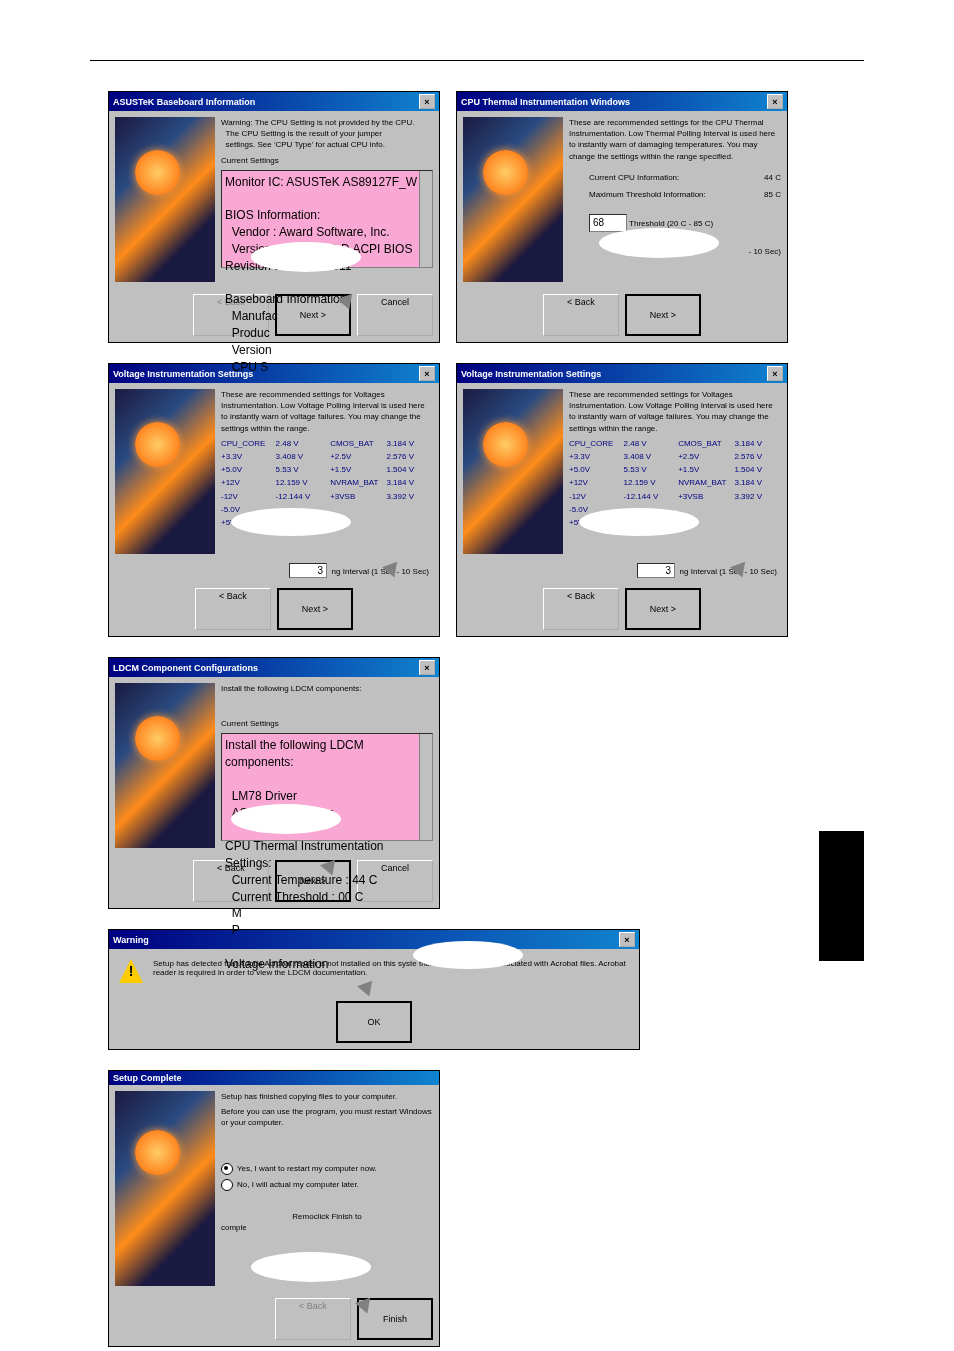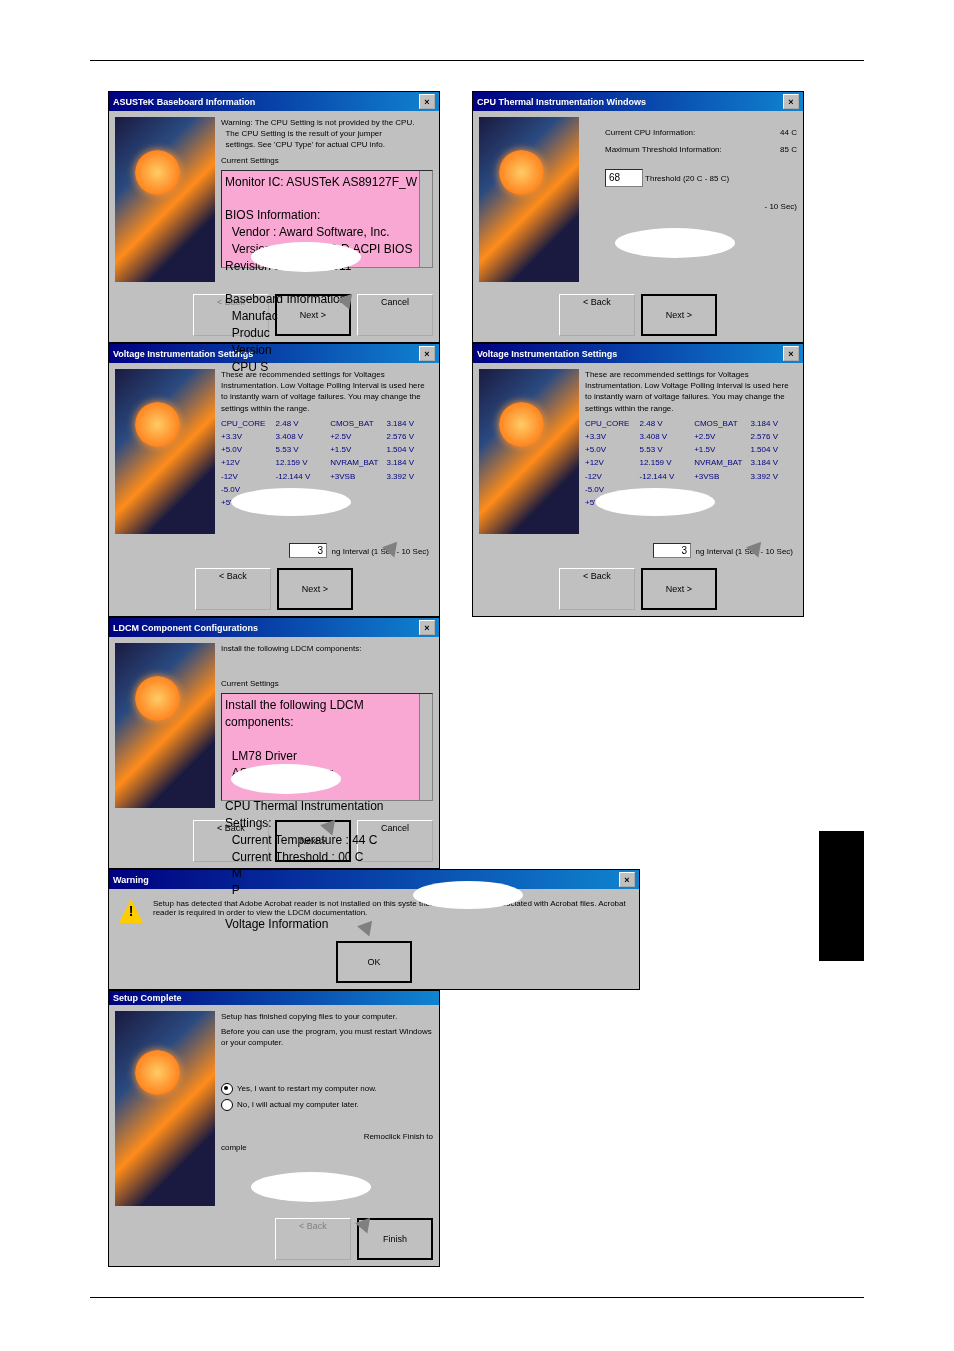--- a/index.html
+++ b/index.html
@@ -1,18 +1,18 @@
 <!DOCTYPE html>
 <html><head>
 <meta charset="utf-8">
 <style>
 body{margin:0;background:#fff;font-family:Arial,sans-serif;width:954px}
 .page{padding:60px 90px 40px 90px}
 hr{border:none;border-top:1px solid #000;margin:0}
-.row{display:flex;gap:32px;margin-bottom:0}
+.row{display:flex;gap:16px;margin-bottom:20px}
 .dialog{background:#c0c0c0;border:1px solid #000;width:330px;font-family:"MS Sans Serif",Tahoma,sans-serif}
 .titlebar{background:linear-gradient(to right,#000080,#1084d0);color:#fff;font-size:9px;font-weight:bold;padding:2px 4px;display:flex;justify-content:space-between;align-items:center}
 .closebtn{background:#c0c0c0;color:#000;width:14px;height:13px;font-size:9px;display:flex;align-items:center;justify-content:center;border:1px outset #fff;font-family:Arial}
 .body{padding:6px;display:flex;gap:6px}
 .sideimg{width:100px;height:165px;background:linear-gradient(135deg,#1a1a40 0%,#2a4a80 30%,#ff8c1a 55%,#1a1a40 75%);position:relative;flex-shrink:0}
 .sideimg::before{content:"";position:absolute;top:20%;left:20%;width:45px;height:45px;border-radius:50%;background:radial-gradient(circle,#ffcc66,#ff6600);box-shadow:0 0 8px #ff9933}
 .content{flex:1;color:#000;font-size:8px;line-height:1.4;position:relative}
 .txt{margin-bottom:4px}
 .listbox{background:#f9a8d4;border:1px inset #808080;padding:3px;font-size:12px;margin-bottom:4px;position:relative}
 .scrollbar{position:absolute;right:0;top:0;bottom:0;width:12px;background:#c0c0c0;border-left:1px solid #808080}
@@ -81,20 +81,21 @@
 </div>
 
 <div class="dialog">
   <div class="titlebar">
     <span>CPU Thermal Instrumentation Windows</span>
     <span class="closebtn">×</span>
   </div>
   <div class="body">
     <div class="sideimg"></div>
     <div class="content">
+      <div class="txt">These are recommended settings for the CPU Thermal Instrumentation. Low Thermal Polling Interval is used here to instantly warn of damaging temperatures. You may change the settings within the range specified.</div>
       <div style="margin-top:10px;padding-left:20px">
         <div style="display:flex;justify-content:space-between">
                     <span>Current CPU Information:</span>
                     <span>44 C</span>
                   </div>
         <div style="display:flex;justify-content:space-between;margin-top:6px">
                     <span>Maximum Threshold Information:</span>
                     <span>85 C</span>
                   </div>
         <div style="margin-top:14px"><span class="input">68</span> <span>Threshold</span> <span>(20 C - 85 C)</span></div>
@@ -277,21 +278,21 @@
   </div>
   <div class="body">
     <div class="sideimg" style="height:195px"></div>
     <div class="content">
       <div class="txt">Setup has finished copying files to your computer.</div>
       <div class="txt">Before you can use the program, you must restart Windows or your computer.</div>
       <div style="height:30px"></div>
       <div class="txt"><span class="radio checked"></span><span>Yes, I want to restart my computer now.</span></div>
       <div class="txt"><span class="radio"></span><span>No, I will actual my computer later.</span></div>
       <div style="height:16px"></div>
-      <div style="display:flex;justify-content:flex-end">
+      <div style="display:flex;justify-content:center">
                   <span>Remo</span>
                   <span>click Finish to</span>
                 </div>
       <div>comple</div>
       <div class="whitebubble" style="width:120px;height:30px;bottom:4px;left:30px"></div>
       <div class="arrow" style="bottom:-28px;right:60px"></div>
     </div>
   </div>
   <div class="buttonrow">
     <span class="btn disabled">&lt; Back</span>

